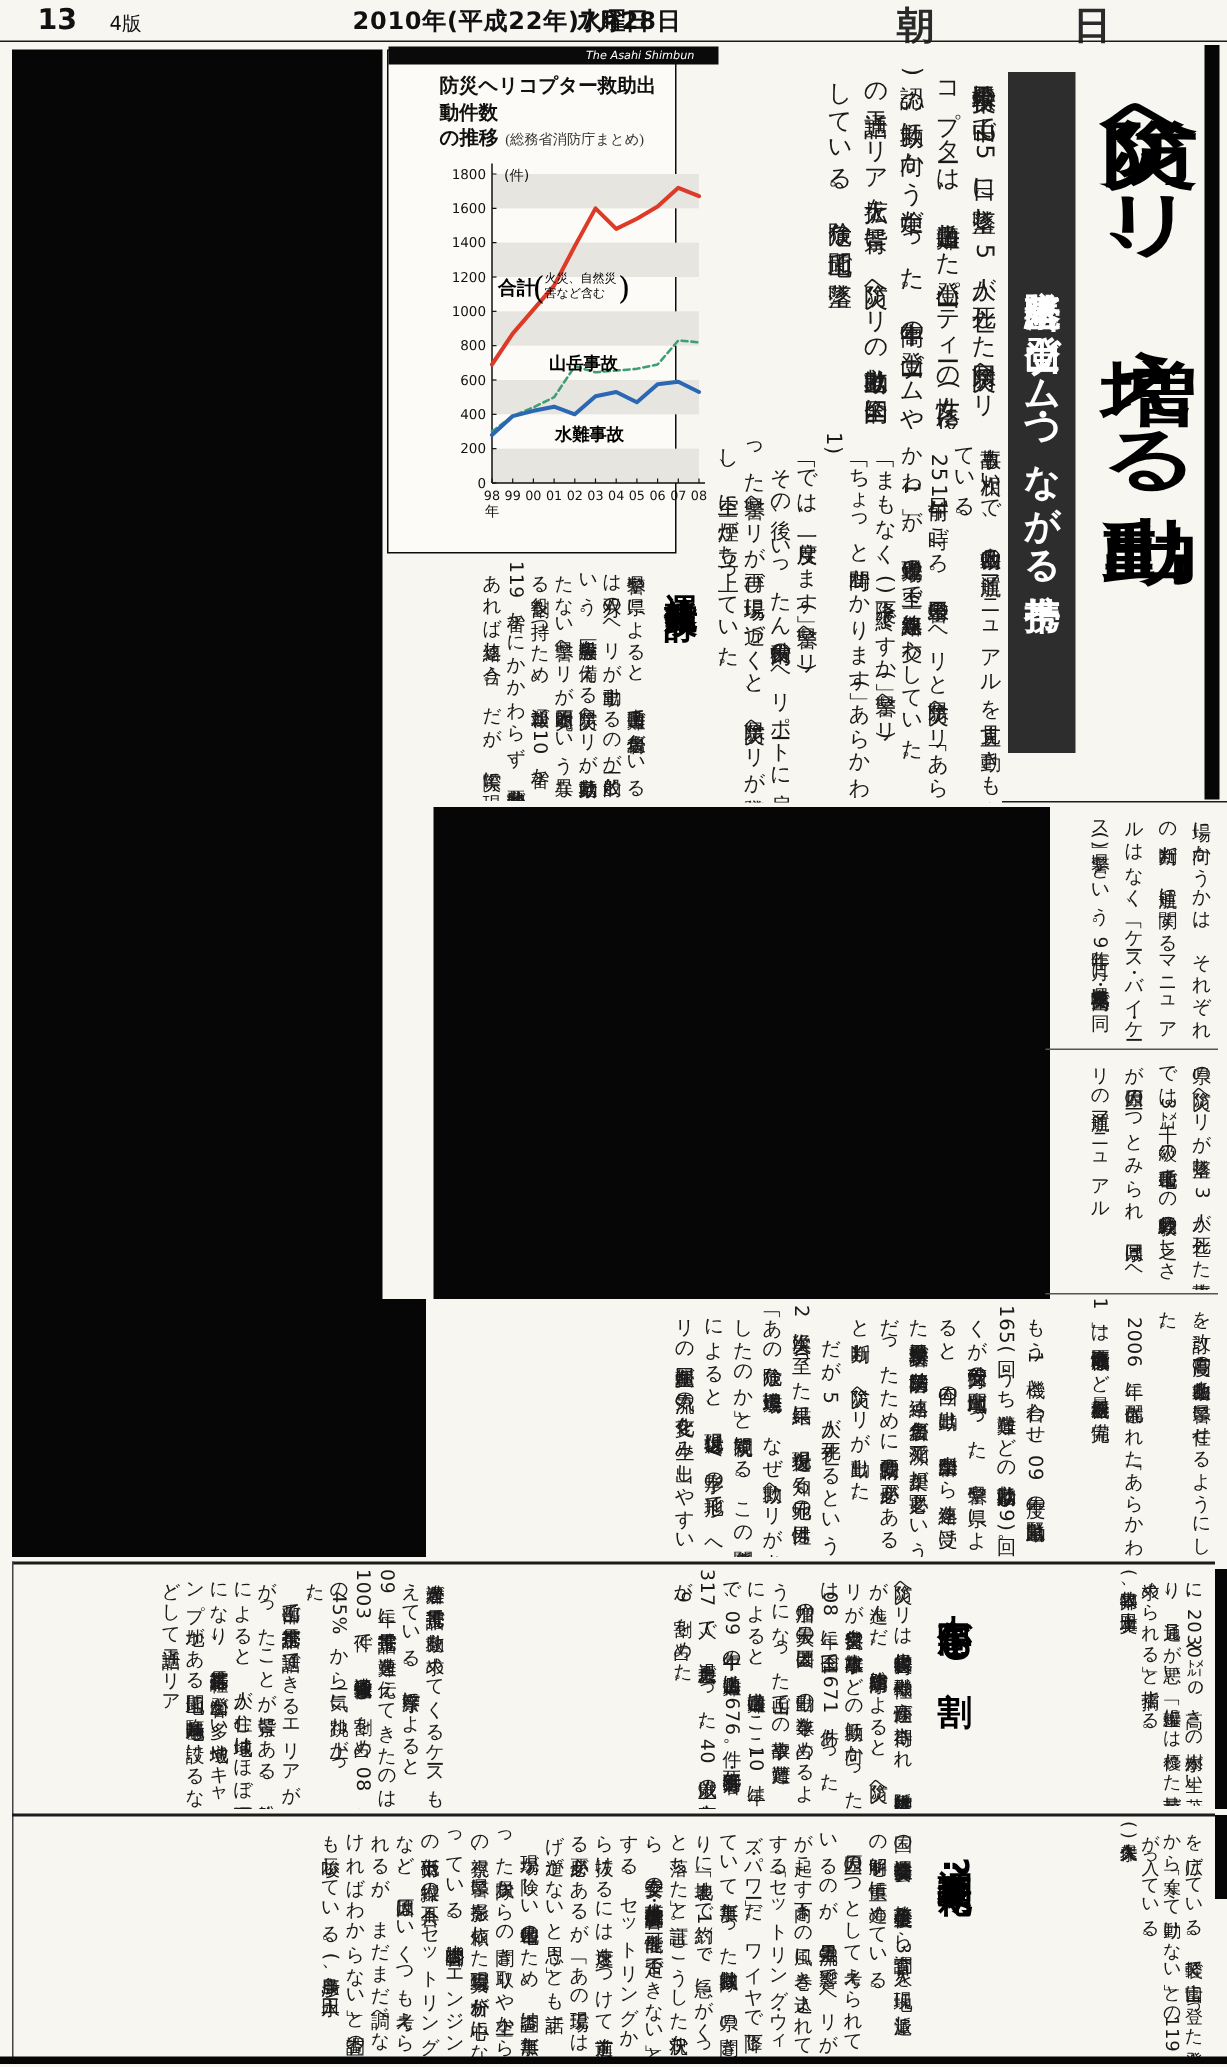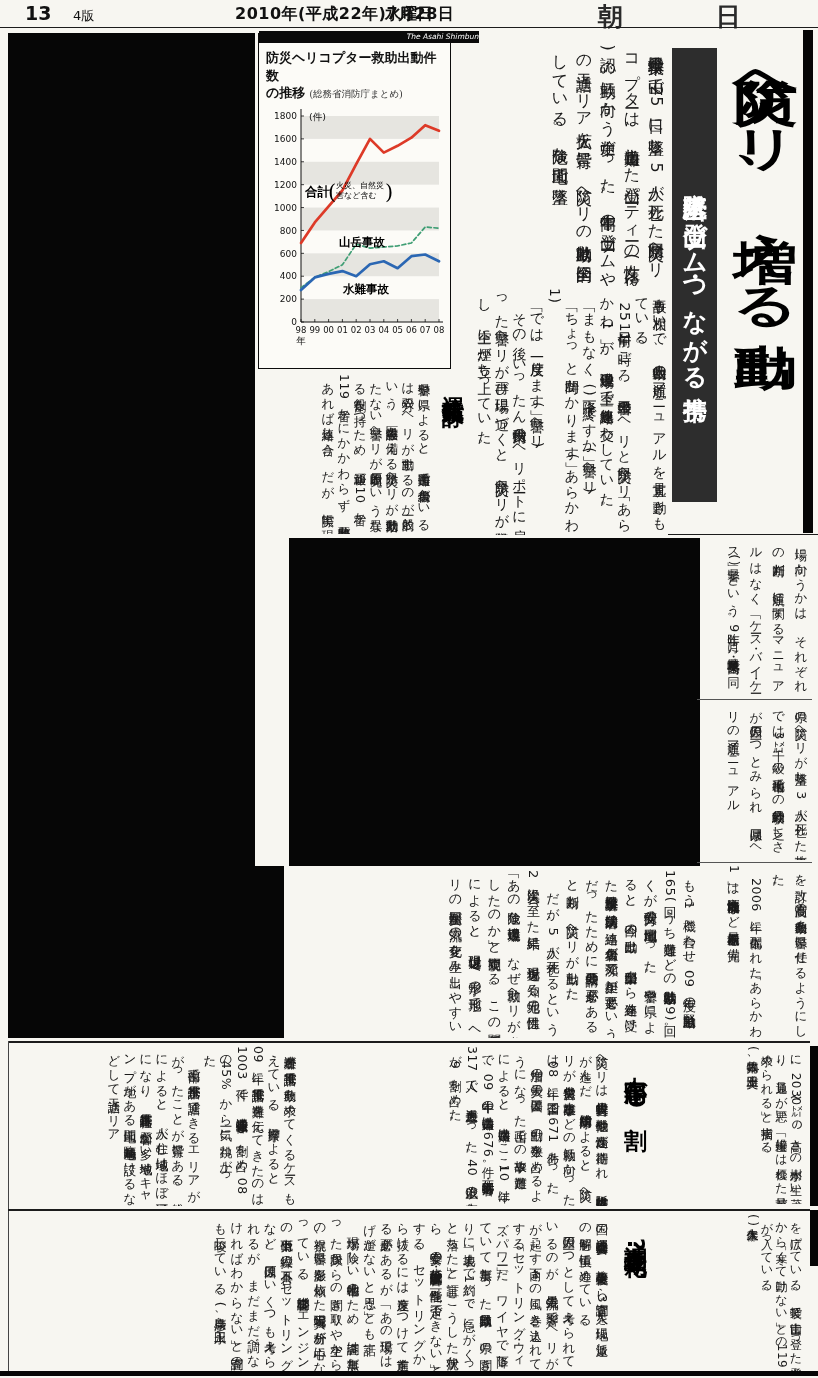--- a/index.html
+++ b/index.html
@@ -21,23 +21,23 @@
   #headline{position:absolute;left:729px;top:40px;width:74px;height:500px;
         writing-mode:vertical-rl;font-family:"DejaVu Serif",serif;font-weight:bold;
         font-size:64px;line-height:74px;letter-spacing:2px;color:#000;
         transform:scaleY(0.72);transform-origin:top center;white-space:nowrap;}
   #subhead{position:absolute;left:672px;top:48px;width:45px;height:450px;
         writing-mode:vertical-rl;background:#2d2d2d;color:#fff;font-weight:bold;
         font-size:24px;line-height:45px;text-align:center;padding-top:4px;letter-spacing:1px;overflow:hidden;}
   
   #logo-bar{position:absolute;left:259px;top:31px;width:220px;height:12px;background:#0a0a0a;
         color:#fff;font-size:7.5px;font-style:italic;text-align:right;line-height:12px;
-        padding-right:0;box-sizing:border-box;z-index:3;}
+        padding-right:16px;box-sizing:border-box;z-index:3;}
   #chart-box{position:absolute;left:258px;top:33px;width:193px;height:336px;background:#fcfbf7;
-        border:1.6px solid #0c0c0c;box-sizing:border-box;z-index:2;}
+        border:1.6px solid #0c0c0c;box-sizing:border-box;z-index:2;padding-left:27px;}
   #chart-title{margin:15px 6px 0 7px;font-size:13px;font-weight:bold;line-height:1.35;}
   #chart-title .note{font-size:9.5px;font-weight:normal;color:#333;font-family:Liberation Serif, serif;}
   #chart-svg{display:block;margin-top:2px;}
   .sec-head{position:absolute;writing-mode:vertical-rl;font-weight:bold;color:#000;
         overflow:hidden;letter-spacing:2px;}
 </style>
 </head>
 <body>
 
 <div id="page">

